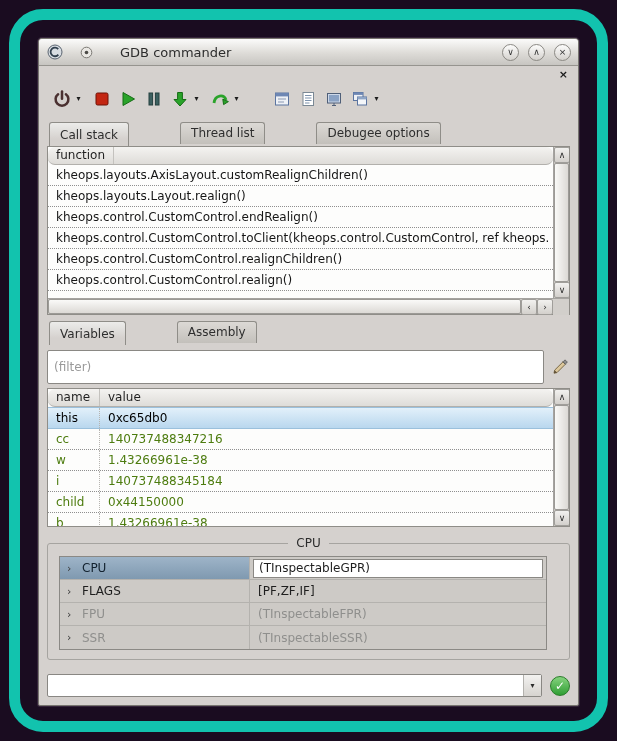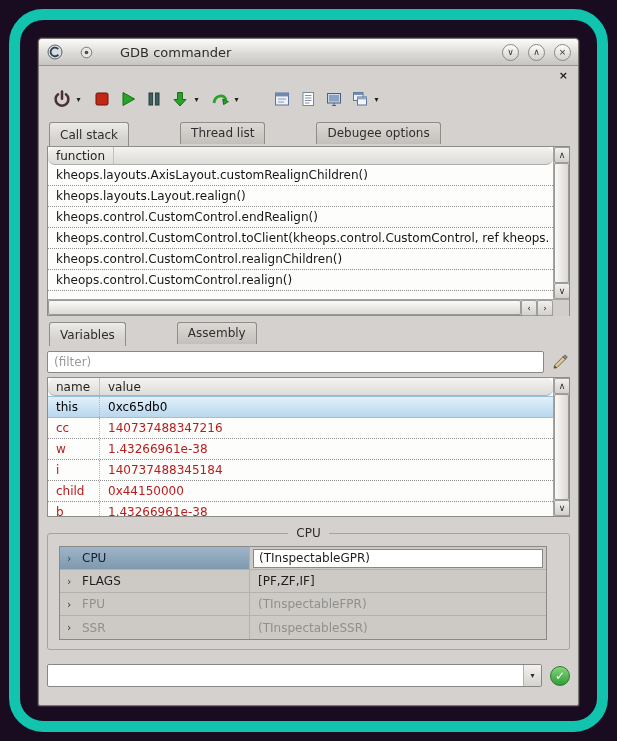--- a/index.html
+++ b/index.html
@@ -76,28 +76,28 @@
     font-size:9px; color:#2b2b2b; background:linear-gradient(#f2f1ef,#d3d0cc);
     border:1px solid #a09e9a; border-radius:2px;
   }
   .sb-thumb-v { flex:1; background:linear-gradient(to right,#fafaf8,#dcd9d5); border:1px solid #9c9a96; border-radius:2px; }
   .sb-thumb-h { flex:1; background:linear-gradient(#fafaf8,#dcd9d5); border:1px solid #9c9a96; border-radius:2px; }
   .sb-corner { width:16px; height:16px; background:#d2cfcb; flex:none; }
   
   .filter-row { display:flex; align-items:center; margin-top:5px; gap:6px; }
   .filter-input {
     flex:1; height:22px; border:1px solid #8a8884; border-radius:2px; background:#fff;
-    font:inherit; color:#222; padding:4px 6px; outline:none;
+    font:inherit; color:#222; padding:16px 6px; outline:none;
   }
   .filter-input::placeholder { color:#9a9a9a; }
   .filter-clear { width:20px; height:20px; display:flex; align-items:center; justify-content:center; }
   
   .vars { height:140px; margin-top:4px; display:flex; overflow:hidden; }
   .vars-table { flex:1; overflow:hidden; }
-  .var-row { display:flex; height:21px; line-height:20px; border-bottom:1px dotted #8f8f8f; color:#b91c1c; background:#fdfdfc; }
+  .var-row { display:flex; height:21px; line-height:20px; border-bottom:1px dotted #8f8f8f; color:#4d7c0f; background:#fdfdfc; }
   .var-name { width:52px; flex:none; padding:0 0 0 8px; border-right:1px dotted #b5b3af; overflow:hidden; }
   .var-value { flex:1; padding:0 8px; white-space:nowrap; overflow:hidden; }
   .var-row.sel { background:linear-gradient(#e2f0fa,#b9d7ee); border-top:1px solid #9bc0dc; border-bottom:1px solid #9bc0dc; height:22px; color:#000; }
   
   .groupbox { margin:16px 0 0 0; border:1px solid #a6a4a0; border-radius:3px; position:relative; padding:12px 22px 9px 11px; }
   .groupbox-title { position:absolute; top:-8px; left:0; right:0; text-align:center; pointer-events:none; }
   .groupbox-title span { background:#d5d1ce; padding:0 8px; color:#2c2c2c; }
   .cpu-grid { border:1px solid #8b8985; background:#cdcac6; }
   .cpu-row { display:flex; height:23px; border-bottom:1px solid #b4b2ae; }
   .cpu-row:last-child { border-bottom:none; }

